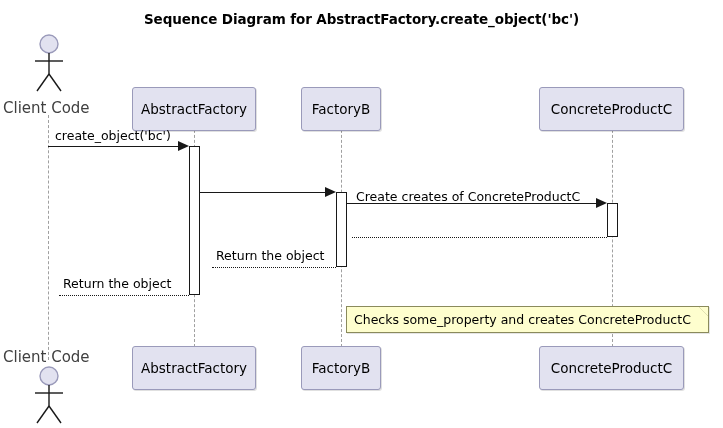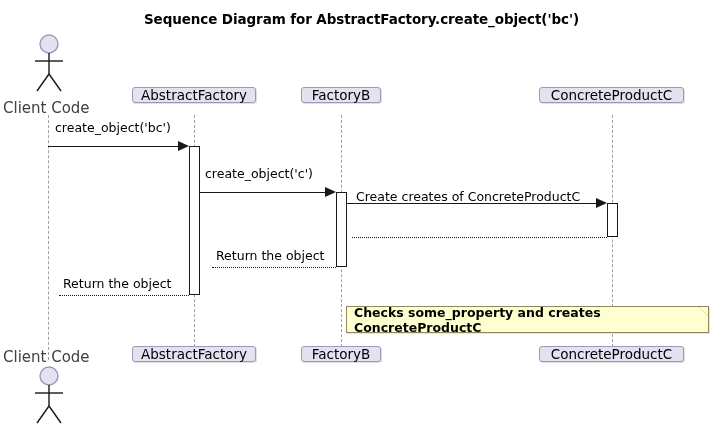--- a/index.html
+++ b/index.html
@@ -40,21 +40,21 @@
     position: absolute;
     box-sizing: border-box;
     background: #E2E2F0;
     border: 1px solid #9A9ABA;
     border-radius: 3px;
     color: #000000;
     font-size: 13.5px;
     display: flex;
     align-items: center;
     justify-content: center;
-    height: 16px;
+    height: 44px;
     box-shadow: 1px 1px 0 rgba(0,0,0,0.12);
   }
   
   .actor-label {
     position: absolute;
     font-size: 15px;
     color: #404040;
     white-space: nowrap;
   }
   .actor-fig {
@@ -151,25 +151,24 @@
     <span>FactoryB</span>
   </div>
   <div class="participant" style="left:539px; top:87px; width:145px;">
     <span>ConcreteProductC</span>
   </div>
 
   <div class="activation" style="left:189px; top:146px; width:11px; height:149px;"></div>
   <div class="activation" style="left:336px; top:192px; width:11px; height:75px;"></div>
   <div class="activation" style="left:607px; top:203px; width:11px; height:34px;"></div>
 
-  <div class="msg-label" style="left:55px; top:120px;">create_object('bc')</div>
+  <div class="msg-label" style="left:55px; top:128px;">create_object('bc')</div>
   <div class="msg-line" style="left:48px; top:146px; width:130px;"></div>
   <div class="arrowhead right-solid" style="left:178px; top:141px;"></div>
 
-  <div class="msg-label" style="left:205px; top:166px;">create_object('c')</div>
   <div class="msg-line" style="left:200px; top:192px; width:125px;"></div>
   <div class="arrowhead right-solid" style="left:325px; top:187px;"></div>
 
   <div class="msg-label" style="left:356px; top:189px;">Create creates of ConcreteProductC</div>
   <div class="msg-line" style="left:347px; top:203px; width:249px;"></div>
   <div class="arrowhead right-solid" style="left:596px; top:198px;"></div>
 
   <div class="msg-line dotted" style="left:352px; top:237px; width:255px;"></div>
   <svg class="arrowhead" style="left:340px; top:230px;" width="16" height="15" viewBox="0 0 16 15">
     <polyline points="14,2 2,7.5 14,13" fill="none" stroke="#181818" stroke-width="1.8" stroke-linejoin="miter"></polyline>
@@ -183,21 +182,21 @@
     <polygon points="14,2 2,7.5 14,13" fill="#181818"></polygon>
   </svg>
 
   <div class="msg-label" style="left:63px; top:276px;">Return the object</div>
   <div class="msg-line dotted" style="left:59px; top:295px; width:130px;"></div>
   <svg class="arrowhead" style="left:47px; top:288px;" width="16" height="15" viewBox="0 0 16 15">
     <polyline points="14,2 2,7.5 14,13" fill="none" stroke="#181818" stroke-width="1.8" stroke-linejoin="miter"></polyline>
     <polygon points="14,2 2,7.5 14,13" fill="#181818"></polygon>
   </svg>
 
-  <div class="note" style="left:346px; top:306px; width:363px; height:27px;font-weight:bold;">
+  <div class="note" style="left:346px; top:306px; width:363px; height:27px;">
     <span>Checks some_property and creates ConcreteProductC</span>
   </div>
   <div class="note-fold" style="left:698px; top:306px;"></div>
   <div class="note-fold-inner" style="left:699px; top:307px;"></div>
 
   <div class="actor-label" style="left:3px; top:348px;">Client Code</div>
   <div class="actor-fig" style="left:28px; top:366px; width:42px; height:58px;">
     <svg width="42" height="58" viewBox="0 0 42 58">
       <circle cx="21" cy="10" r="9" fill="#E2E2F0" stroke="#9A9ABA" stroke-width="1.4"></circle>
       <line x1="21" y1="19" x2="21" y2="40" stroke="#181818" stroke-width="1.4"></line>

